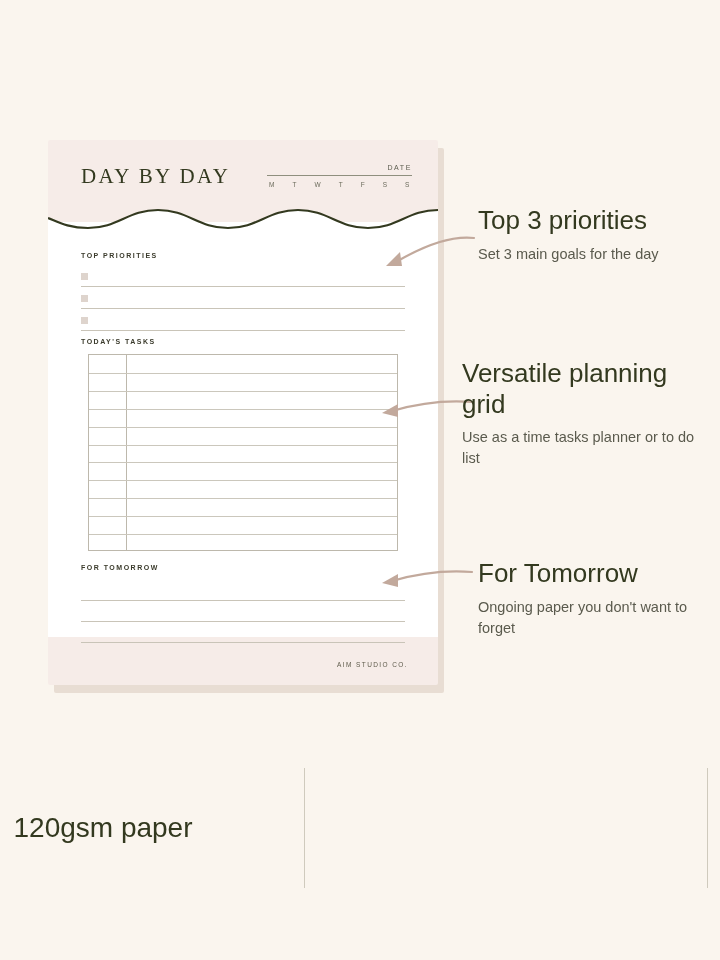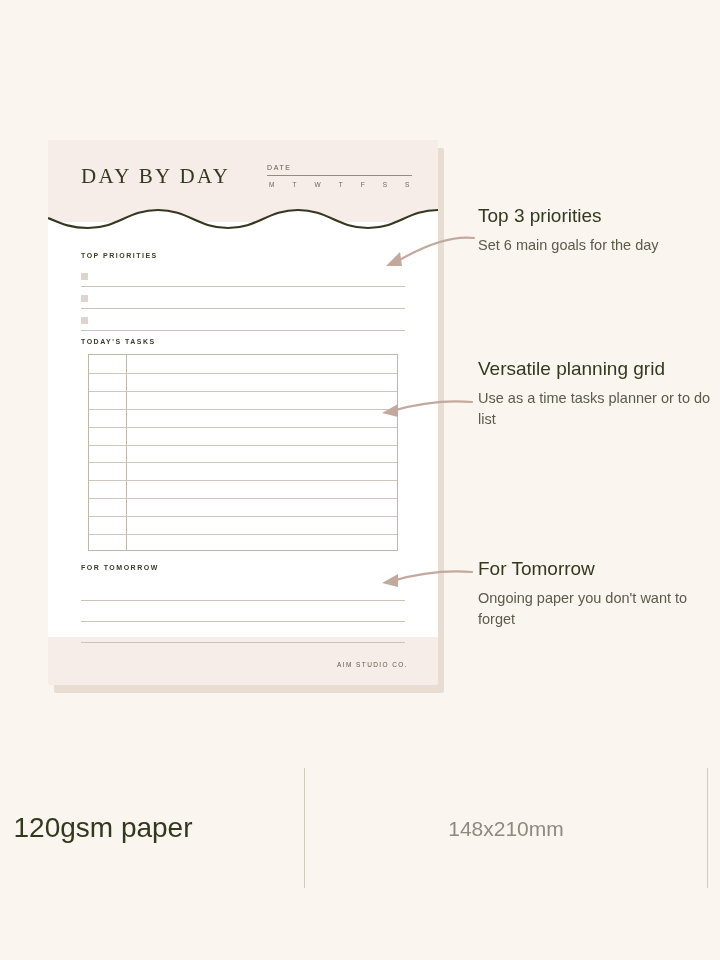--- a/index.html
+++ b/index.html
@@ -38,20 +38,21 @@
     top: 0;
     width: 390px;
     height: 545px;
     background: #f6ece8;
     border-radius: 2px;
     overflow: hidden;
   }
   .sheet-inner {
     position: absolute;
     inset: 0;
+    text-align: right;
   }
   
   .sheet-body {
     position: absolute;
     left: 0;
     right: 0;
     top: 82px;
     bottom: 48px;
     background: #ffffff;
   }
@@ -180,21 +181,21 @@
     color: #5d5a4a;
   }
 
   
   .anno {
     position: absolute;
     width: 240px;
   }
   .anno-title {
     font-family: "Liberation Sans", sans-serif;
-    font-size: 19px;
+    font-size: 26px;
     color: #33391f;
     line-height: 1.18;
     font-weight: 400;
     margin: 0 0 8px 0;
   }
   .anno-body {
     font-size: 14.5px;
     color: #5a5a4d;
     line-height: 1.45;
     margin: 0;
@@ -309,43 +310,42 @@
     </div>
   </div>
 </div>
 
 <svg class="arrow" style="left:378px; top:232px; width:100px; height:42px;" viewBox="0 0 100 42">
   <path d="M96,6 C78,4 52,10 18,30" fill="none" stroke="#c2a99c" stroke-width="2.2" stroke-linecap="round"></path>
   <path d="M8,34 L22,20 L24,34 Z" fill="#c2a99c"></path>
 </svg>
 <div class="anno" style="left:478px; top:205px;">
   <p class="anno-title">Top 3 priorities</p>
-  <p class="anno-body">Set 6 main goals for the day</p>
+  <p class="anno-body">Set 3 main goals for the day</p>
 </div>
 
 <svg class="arrow" style="left:376px; top:396px; width:100px; height:26px;" viewBox="0 0 100 26">
   <path d="M96,6 C70,4 40,8 16,15" fill="none" stroke="#c2a99c" stroke-width="2.2" stroke-linecap="round"></path>
   <path d="M6,17 L22,8 L22,21 Z" fill="#c2a99c"></path>
 </svg>
-<div class="anno" style="left:478px; top:358px;">
+<div class="anno" style="left:462px; top:358px;">
   <p class="anno-title">Versatile planning grid</p>
   <p class="anno-body">Use as a time tasks planner or to do list</p>
 </div>
 
 <svg class="arrow" style="left:376px; top:566px; width:100px; height:26px;" viewBox="0 0 100 26">
   <path d="M96,6 C70,4 40,8 16,15" fill="none" stroke="#c2a99c" stroke-width="2.2" stroke-linecap="round"></path>
   <path d="M6,17 L22,8 L22,21 Z" fill="#c2a99c"></path>
 </svg>
 <div class="anno" style="left:478px; top:558px;">
   <p class="anno-title">For Tomorrow</p>
   <p class="anno-body">Ongoing paper you don't want to forget</p>
 </div>
 
 <div class="specs">
   <div class="spec">
     <div class="spec-main">120gsm paper</div>
   </div>
   <div class="spec-div"></div>
   <div class="spec">
-    <div class="spec-sub">148x210mm</div>
   </div>
   <div class="spec-div"></div>
 </div>
 
 </body></html>

